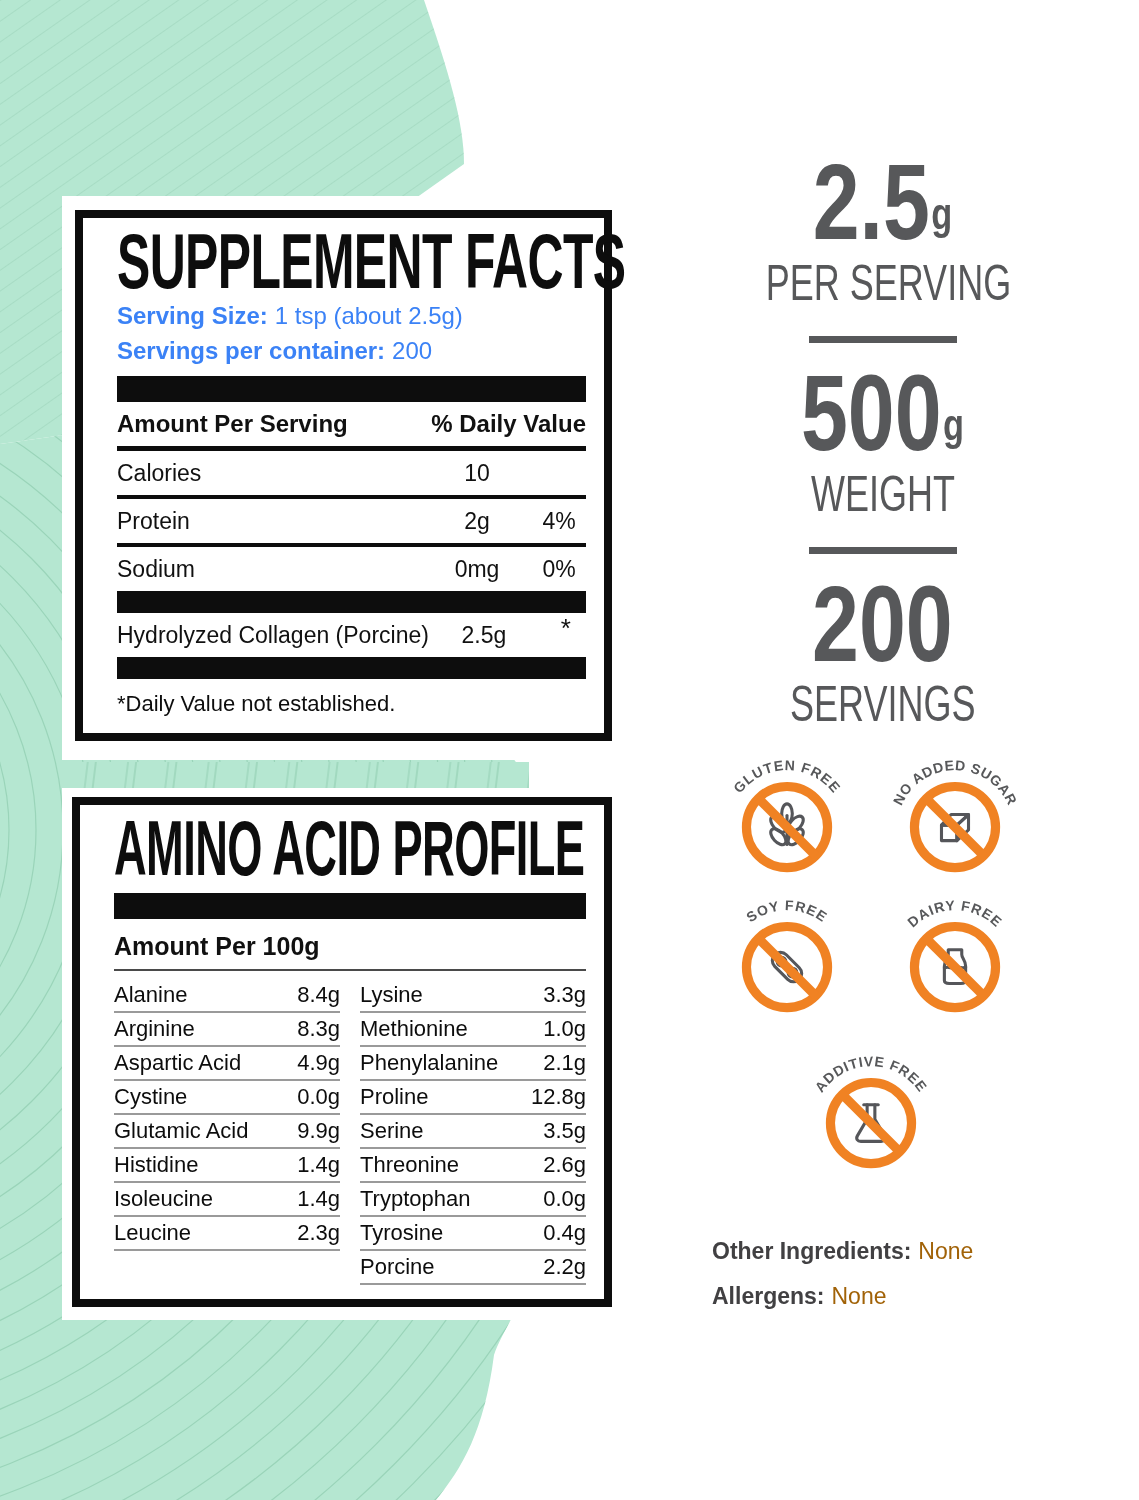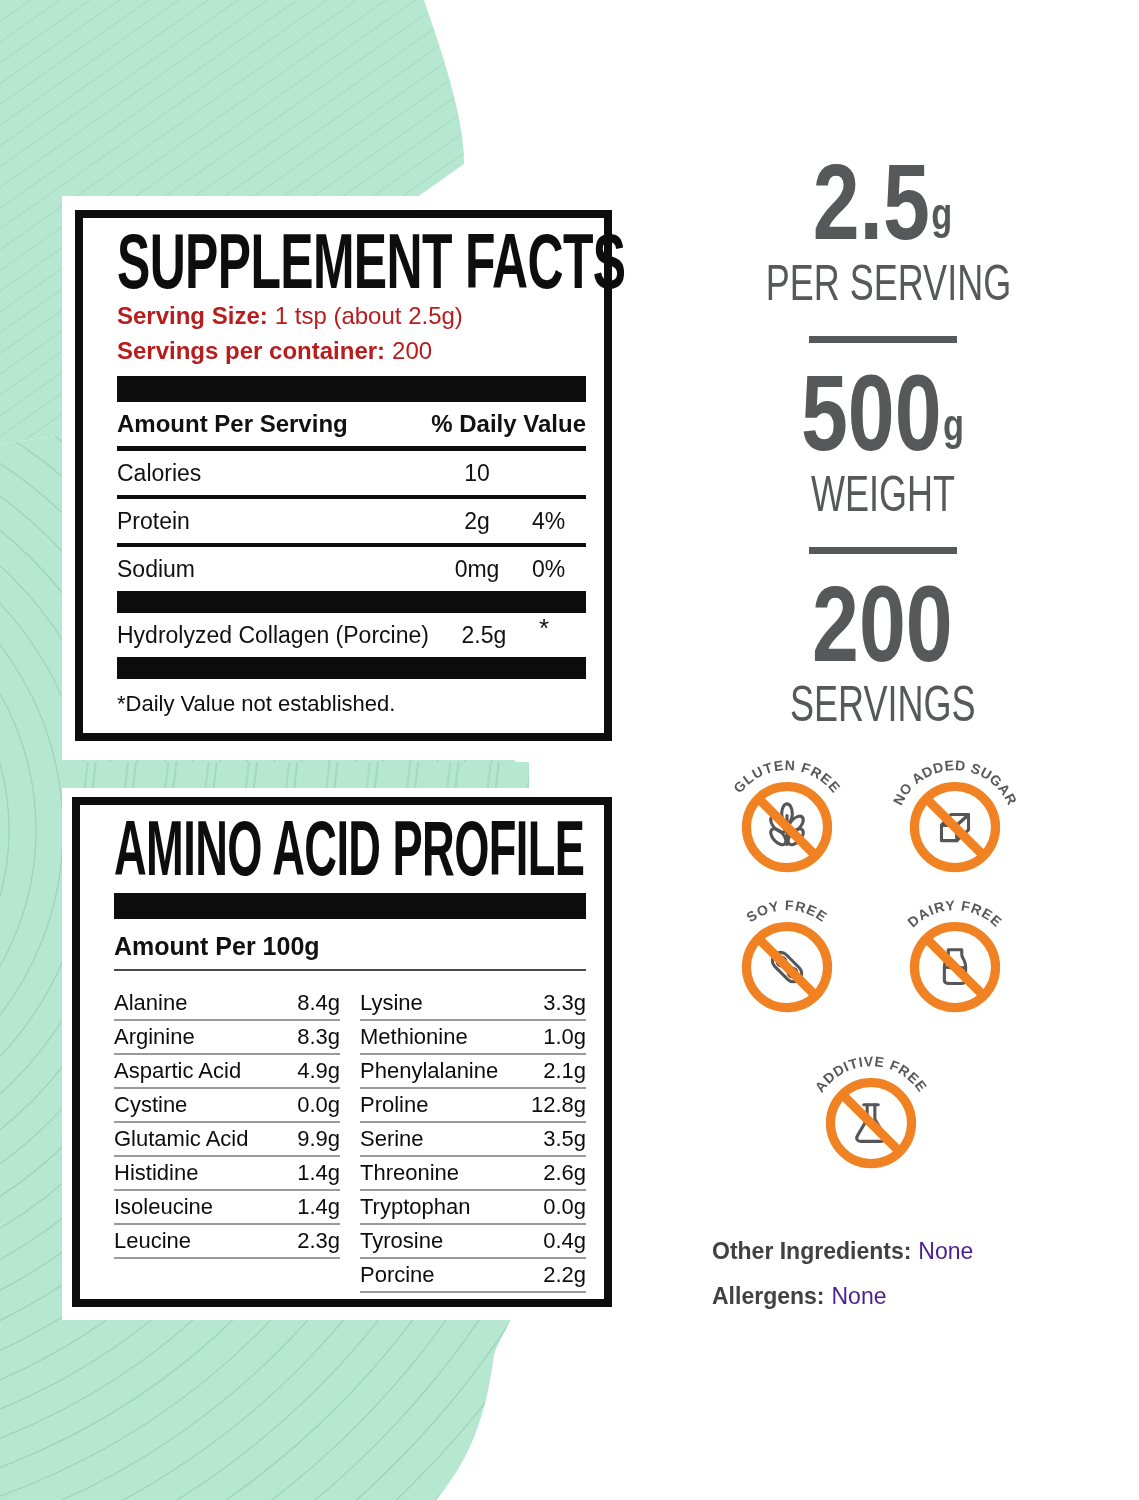--- a/index.html
+++ b/index.html
@@ -12,43 +12,43 @@
   .card1{left:62px;top:196px;width:566px;height:564px;padding:14px 16px 19px 13px;}
   .card2{left:62px;top:788px;width:566px;height:532px;padding:9px 16px 13px 10px;}
   .blackbox{box-sizing:border-box;width:100%;height:100%;border:8px solid #0d0d0d;
             padding:6px 18px 8px 34px;display:flex;flex-direction:column;background:#fff;}
 
   .big-title{font-weight:bold;font-size:78px;line-height:0.95;white-space:nowrap;
              display:inline-block;transform-origin:0 50%;letter-spacing:-1px;color:#0d0d0d;margin:0;}
   .sf-title{transform:scaleX(.64);}
   .aa-title{transform:scaleX(.58);}
 
-  .line{margin:0;font-size:24px;line-height:35px;color:#b91c1c;}
+  .line{margin:0;font-size:24px;line-height:35px;color:#3b82f6;}
   .line b{font-weight:bold;}
   .line span{margin-left:7px;}
 
   .bar{height:26px;background:#0d0d0d;flex:none;}
   .bar.sm{height:22px;}
   .bar.mt{margin-top:8px;}
   .rule5{height:5px;background:#0d0d0d;flex:none;}
 
   .row{display:flex;align-items:center;flex:none;}
   .row .nm{flex:1;white-space:nowrap;}
   .row .amt{width:110px;text-align:center;flex:none;}
-  .row .dvc{width:54px;text-align:left;flex:none;}
+  .row .dvc{width:54px;text-align:center;flex:none;}
   .hdr{height:44px;font-weight:bold;font-size:24px;}
   .nut{height:44px;font-size:23px;border-bottom:4px solid #0d0d0d;}
   .nut.last{border-bottom:none;}
   .ast{font-size:26px;position:relative;top:-7px;}
   .footnote{font-size:22px;margin-top:12px;color:#0d0d0d;}
 
   
   .subline{font-size:25px;font-weight:bold;margin-top:12px;line-height:30px;}
   .subrule{height:2px;background:#4a4a4a;margin-top:8px;flex:none;}
-  .aa-cols{display:flex;gap:20px;margin-top:16px;}
+  .aa-cols{display:flex;gap:20px;margin-top:8px;}
   .aa-col{flex:1;}
   .aa-row{display:flex;justify-content:space-between;align-items:center;height:32px;
           font-size:22px;border-bottom:2px solid #9a9a9a;color:#0d0d0d;}
 
   
   .stats{position:absolute;left:718px;top:156px;width:330px;text-align:center;color:#57585a;}
   .stat-num{line-height:.85;white-space:nowrap;display:inline-block;transform:scaleX(.78);transform-origin:50% 100%;}
   .stat-num .n{font-size:108px;font-weight:bold;}
   .stat-num .u{font-size:44px;font-weight:bold;position:relative;top:-10px;margin-left:2px;}
   .stat-label{margin-top:10px;}
@@ -58,21 +58,21 @@
 
   .badges{position:absolute;left:703px;top:745px;width:336px;display:grid;
           grid-template-columns:168px 168px;justify-items:center;}
   .badge{width:160px;height:140px;}
   .badge.center{grid-column:1 / span 2;margin-top:16px;}
   .badge svg{overflow:visible;}
 
   .footer{position:absolute;left:712px;top:1238px;font-size:23px;color:#4b4c4e;}
   .footer p{margin:0 0 18px 0;}
   .footer b{font-weight:bold;color:#414042;}
-  .footer span{margin-left:7px;color:#4c1d95;}
+  .footer span{margin-left:7px;color:#a16207;}
 </style>
 </head>
 <body>
 
 <div class="page">
 
   <svg class="bg" width="1139" height="1500" viewBox="0 0 1139 1500" aria-hidden="true">
     <defs>
       <pattern id="p-diag" width="18" height="17" patternUnits="userSpaceOnUse" patternTransform="rotate(-35)">
         <line x1="0" y1="0" x2="18" y2="0" stroke="#9fd6bc" stroke-width="1.3"></line>

